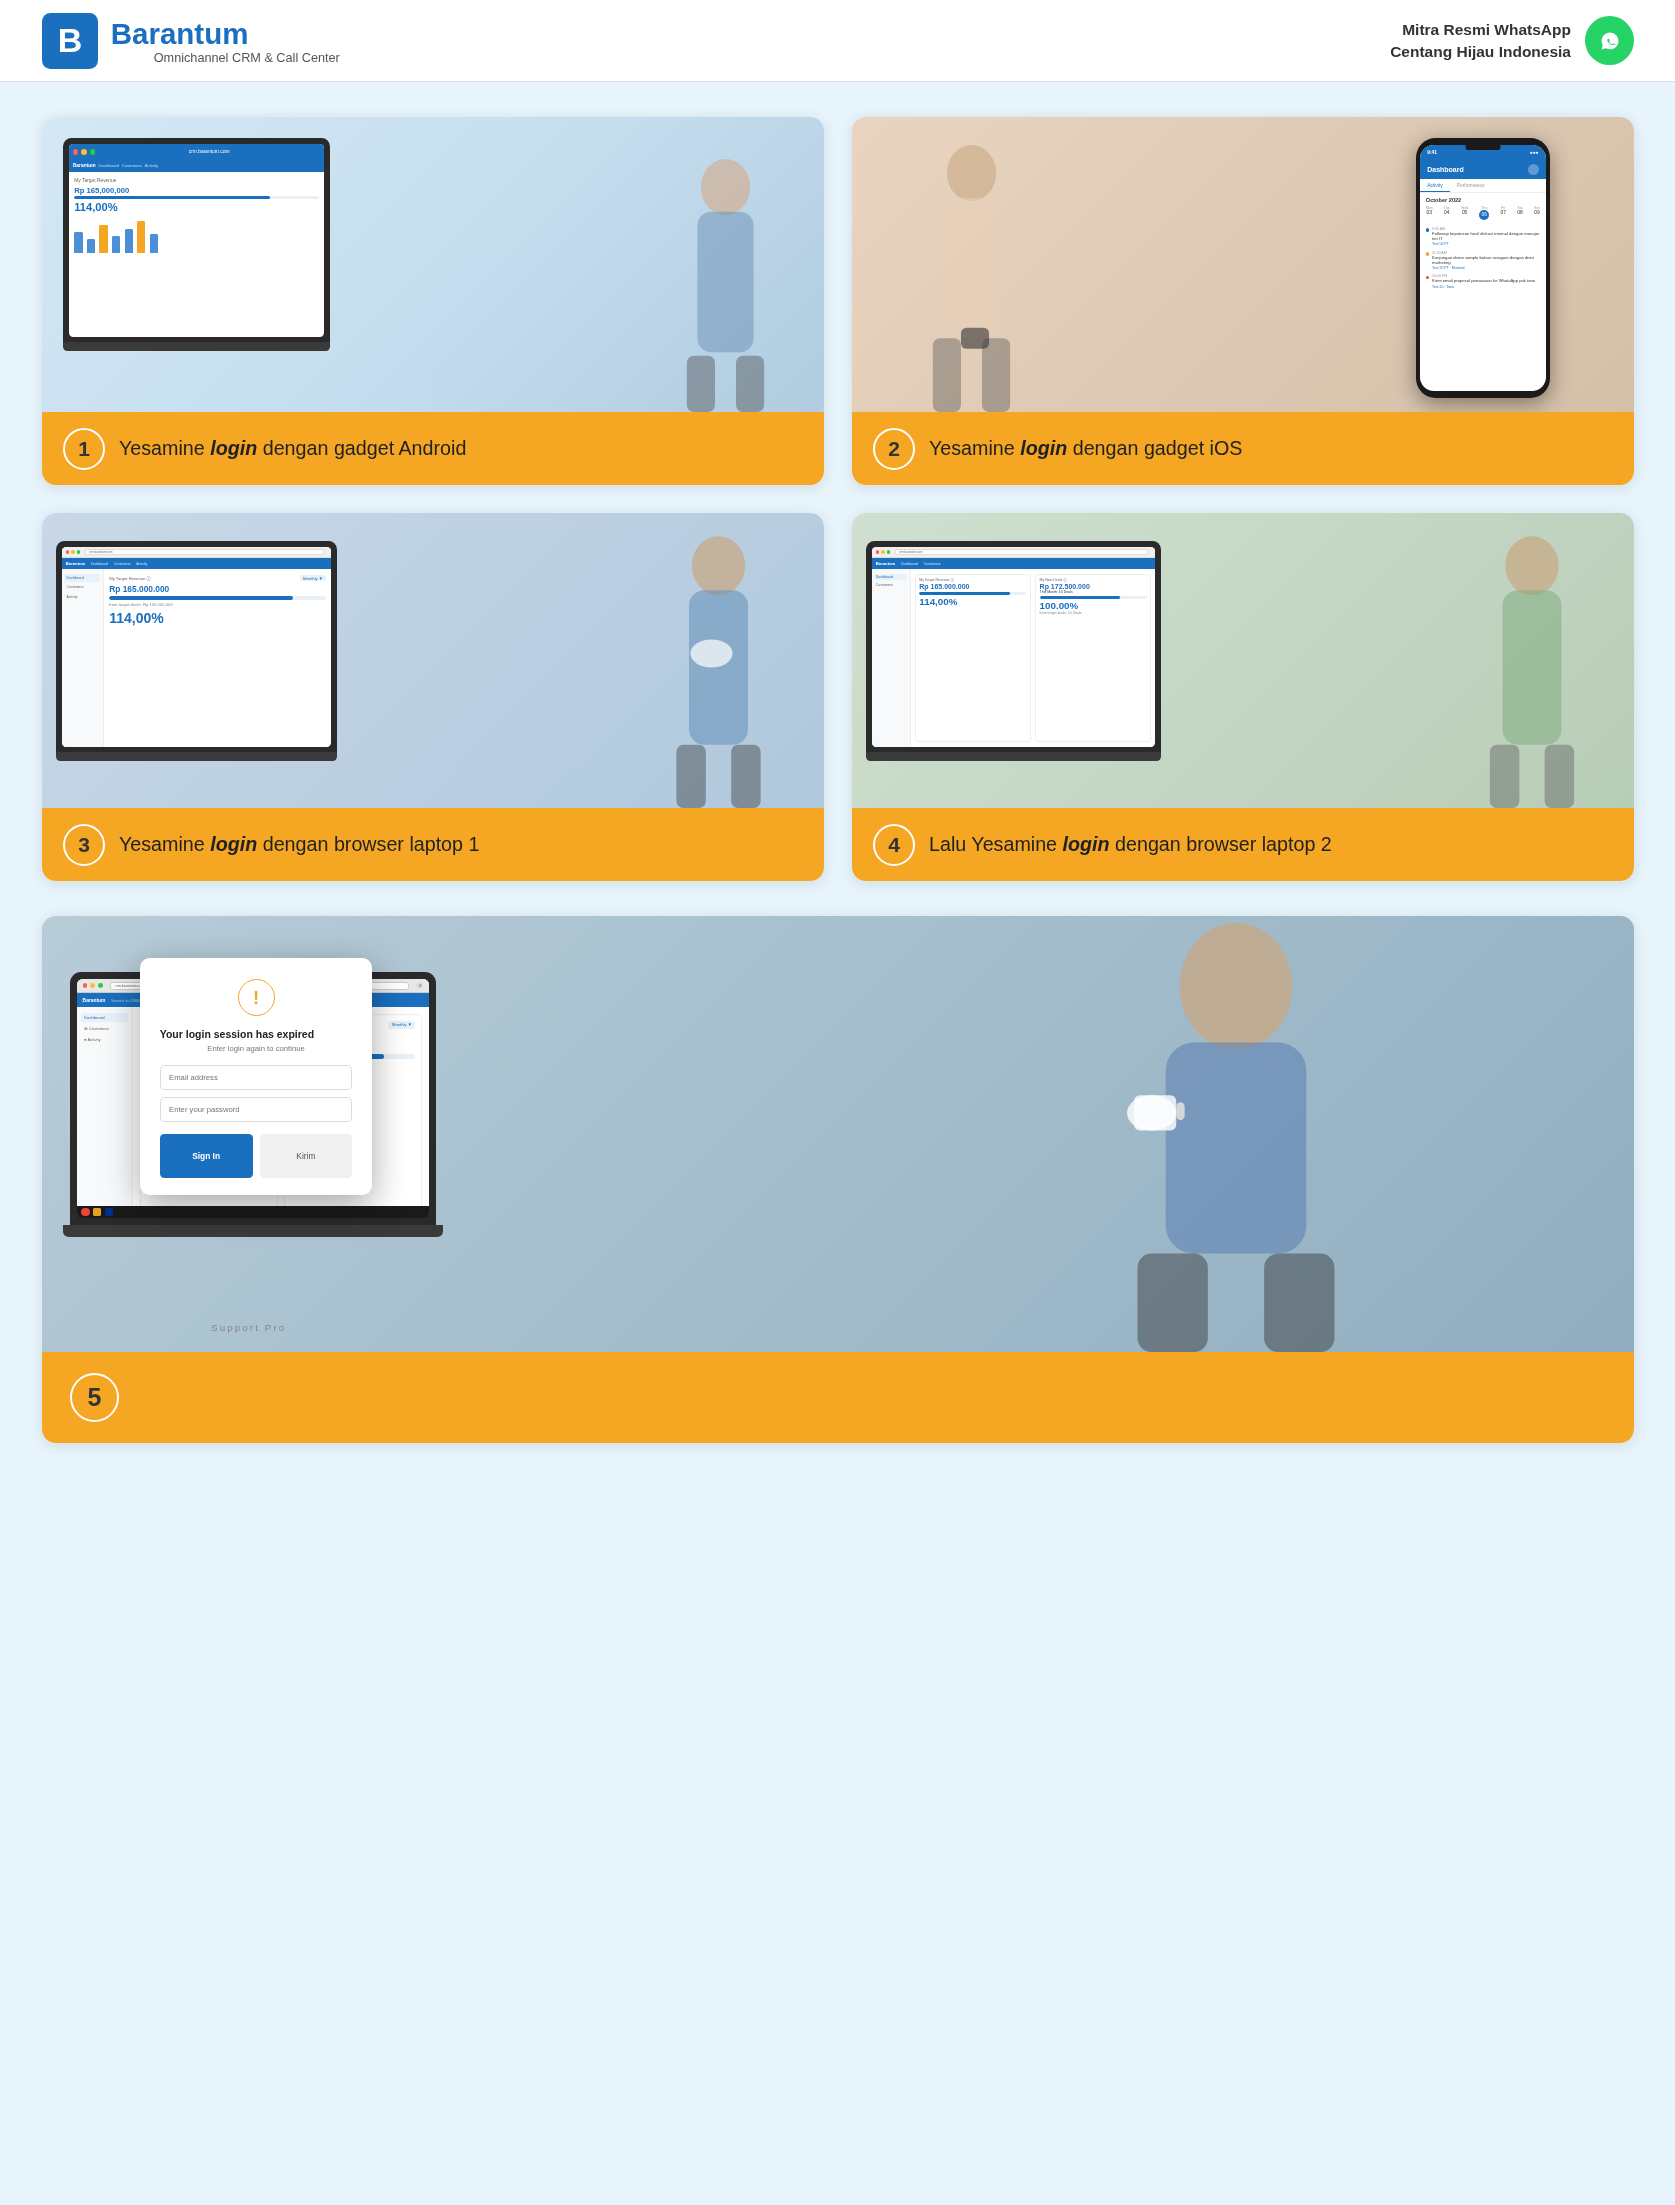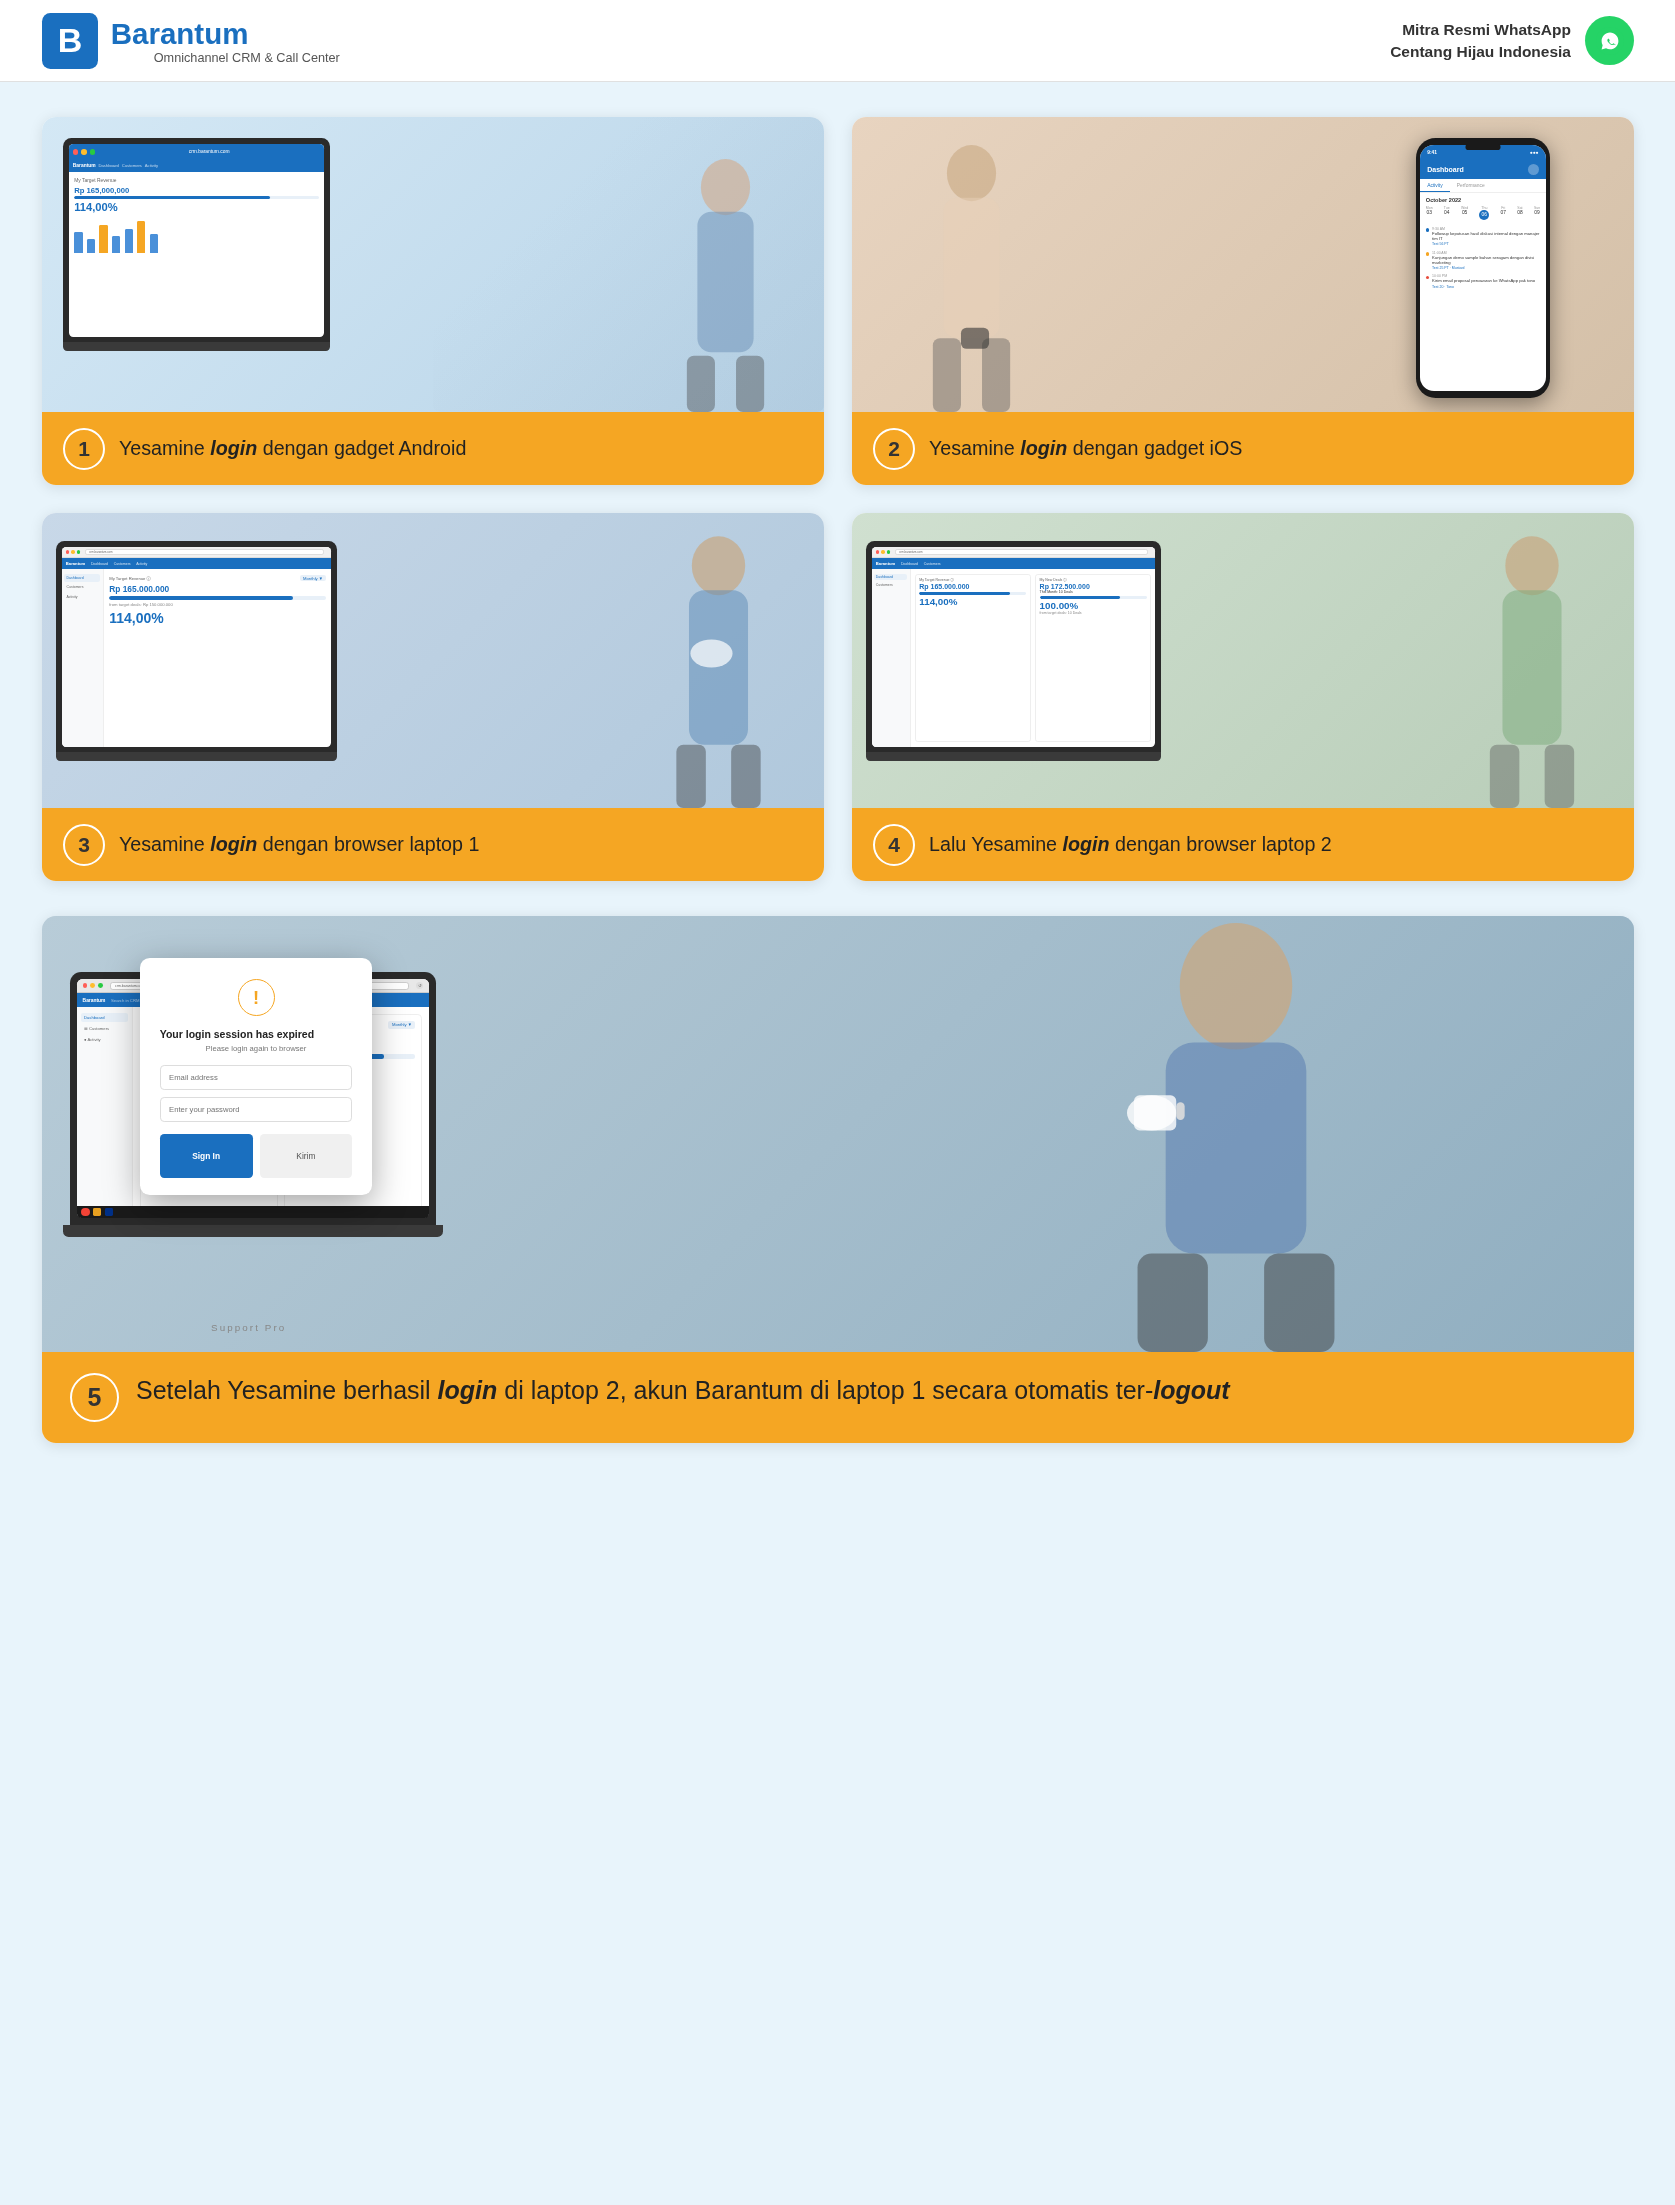--- a/index.html
+++ b/index.html
@@ -662,21 +662,21 @@
         </div>
       </div>
 
       <div style="position:absolute;bottom:19.7px;left:169px;font-size:9.8px;color:#888;letter-spacing:2.1px;">Support Pro</div>
 
       <div style="position:absolute;left:98px;top:42px;background:white;border-radius:9.8px;padding:21px 19.7px 17px;width:232px;box-shadow:0 10.5px 35px rgba(0,0,0,0.35);z-index:20;">
         <div style="width:37px;height:37px;border:1.4px solid #f5a623;border-radius:50%;display:flex;align-items:center;justify-content:center;margin:0 auto 11.2px;color:#f5a623;font-size:18.3px;font-weight:bold;">
           <span>!</span>
         </div>
         <div style="font-size:10.5px;font-weight:700;color:#222;text-align:left;margin-bottom:4.2px;">Your login session has expired</div>
-        <div style="font-size:7.7px;color:#777;text-align:center;margin-bottom:12.7px;">Please login again to browser</div>
+        <div style="font-size:7.7px;color:#777;text-align:center;margin-bottom:12.7px;">Enter login again to continue</div>
         <input type="text" style="width: 100%; border: 0.7px solid rgb(221, 221, 221); border-radius: 4.2px; padding: 7px 8.4px; font-size: 7.7px; color: rgb(187, 187, 187); margin-bottom: 7px; display: block; outline: none;" placeholder="Email address">
         <input type="password" style="width: 100%; border: 0.7px solid rgb(221, 221, 221); border-radius: 4.2px; padding: 7px 8.4px; font-size: 7.7px; color: rgb(187, 187, 187); margin-bottom: 11.2px; display: block; outline: none;" placeholder="Enter your password">
         <div style="display:flex;gap:7px;">
           <button class="btn-signin">Sign In</button>
           <button class="btn-cancel">Kirim</button>
         </div>
       </div>
 
       <div style="position:absolute;right:0;top:0;bottom:0;width:50%;overflow:hidden;">
         <svg width="100%" height="100%" viewBox="0 0 600 620" preserveAspectRatio="xMidYMax meet">
@@ -687,20 +687,17 @@
 
           <ellipse cx="180" cy="280" rx="35" ry="25" fill="white" opacity="0.8"></ellipse>
           <rect x="155" y="255" width="60" height="50" rx="8" fill="white" opacity="0.8"></rect>
           <rect x="215" y="265" width="12" height="25" rx="6" fill="#ddd" opacity="0.9"></rect>
         </svg>
       </div>
     </div>
 
     <div class="big-card-label">
       <div class="big-card-num">5</div>
-      <span class="big-card-label-text">
-        Setelah Yesamine berhasil <em>login</em> di laptop 2, akun Barantum di laptop 1 secara otomatis ter-<em>logout</em>
-      </span>
     </div>
   </div>
 
 </main>
 
 
 </body></html>

